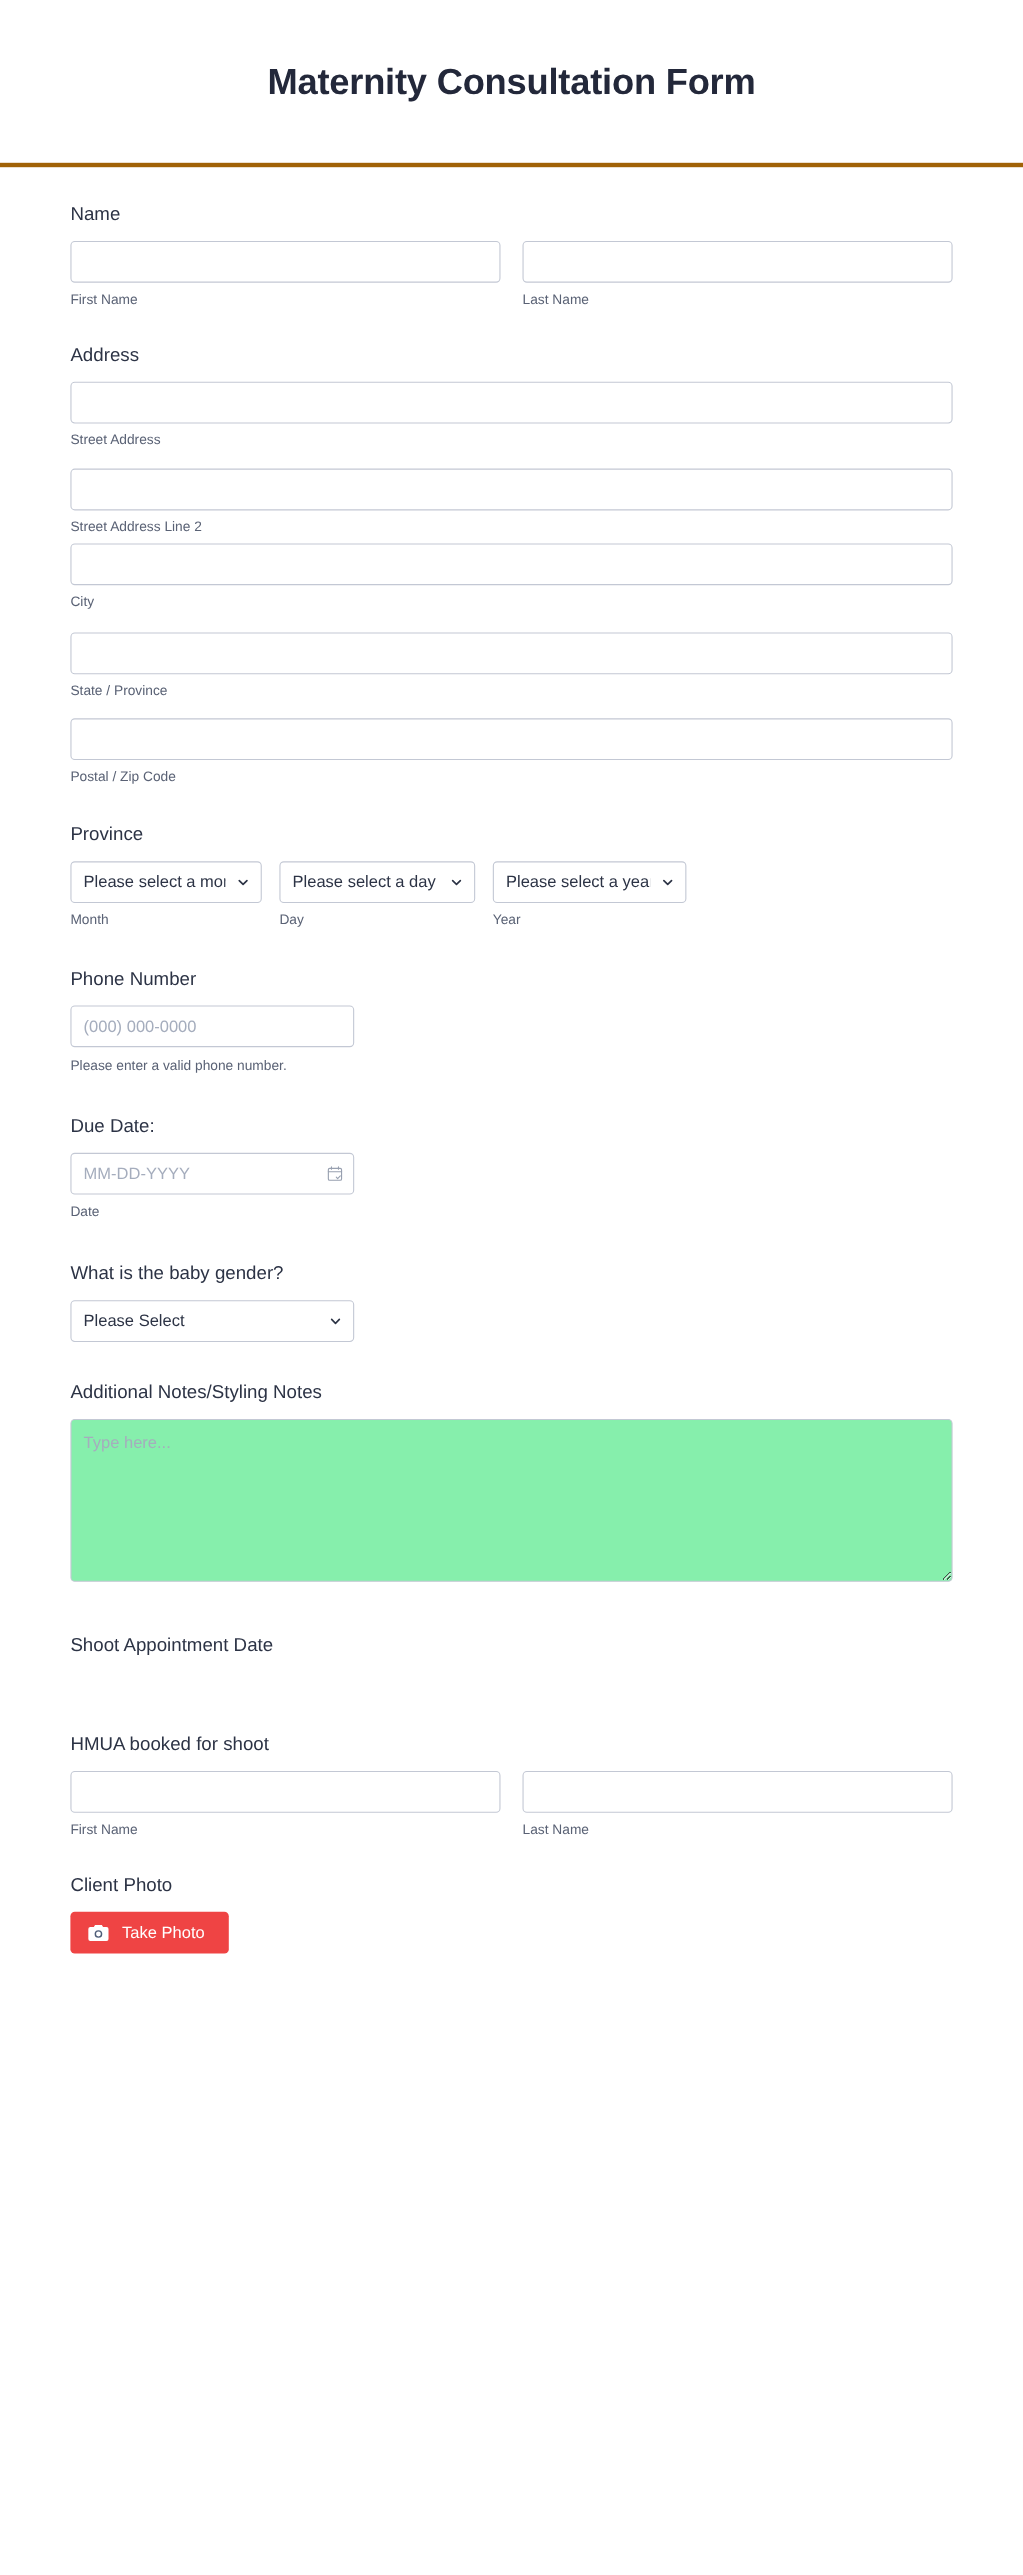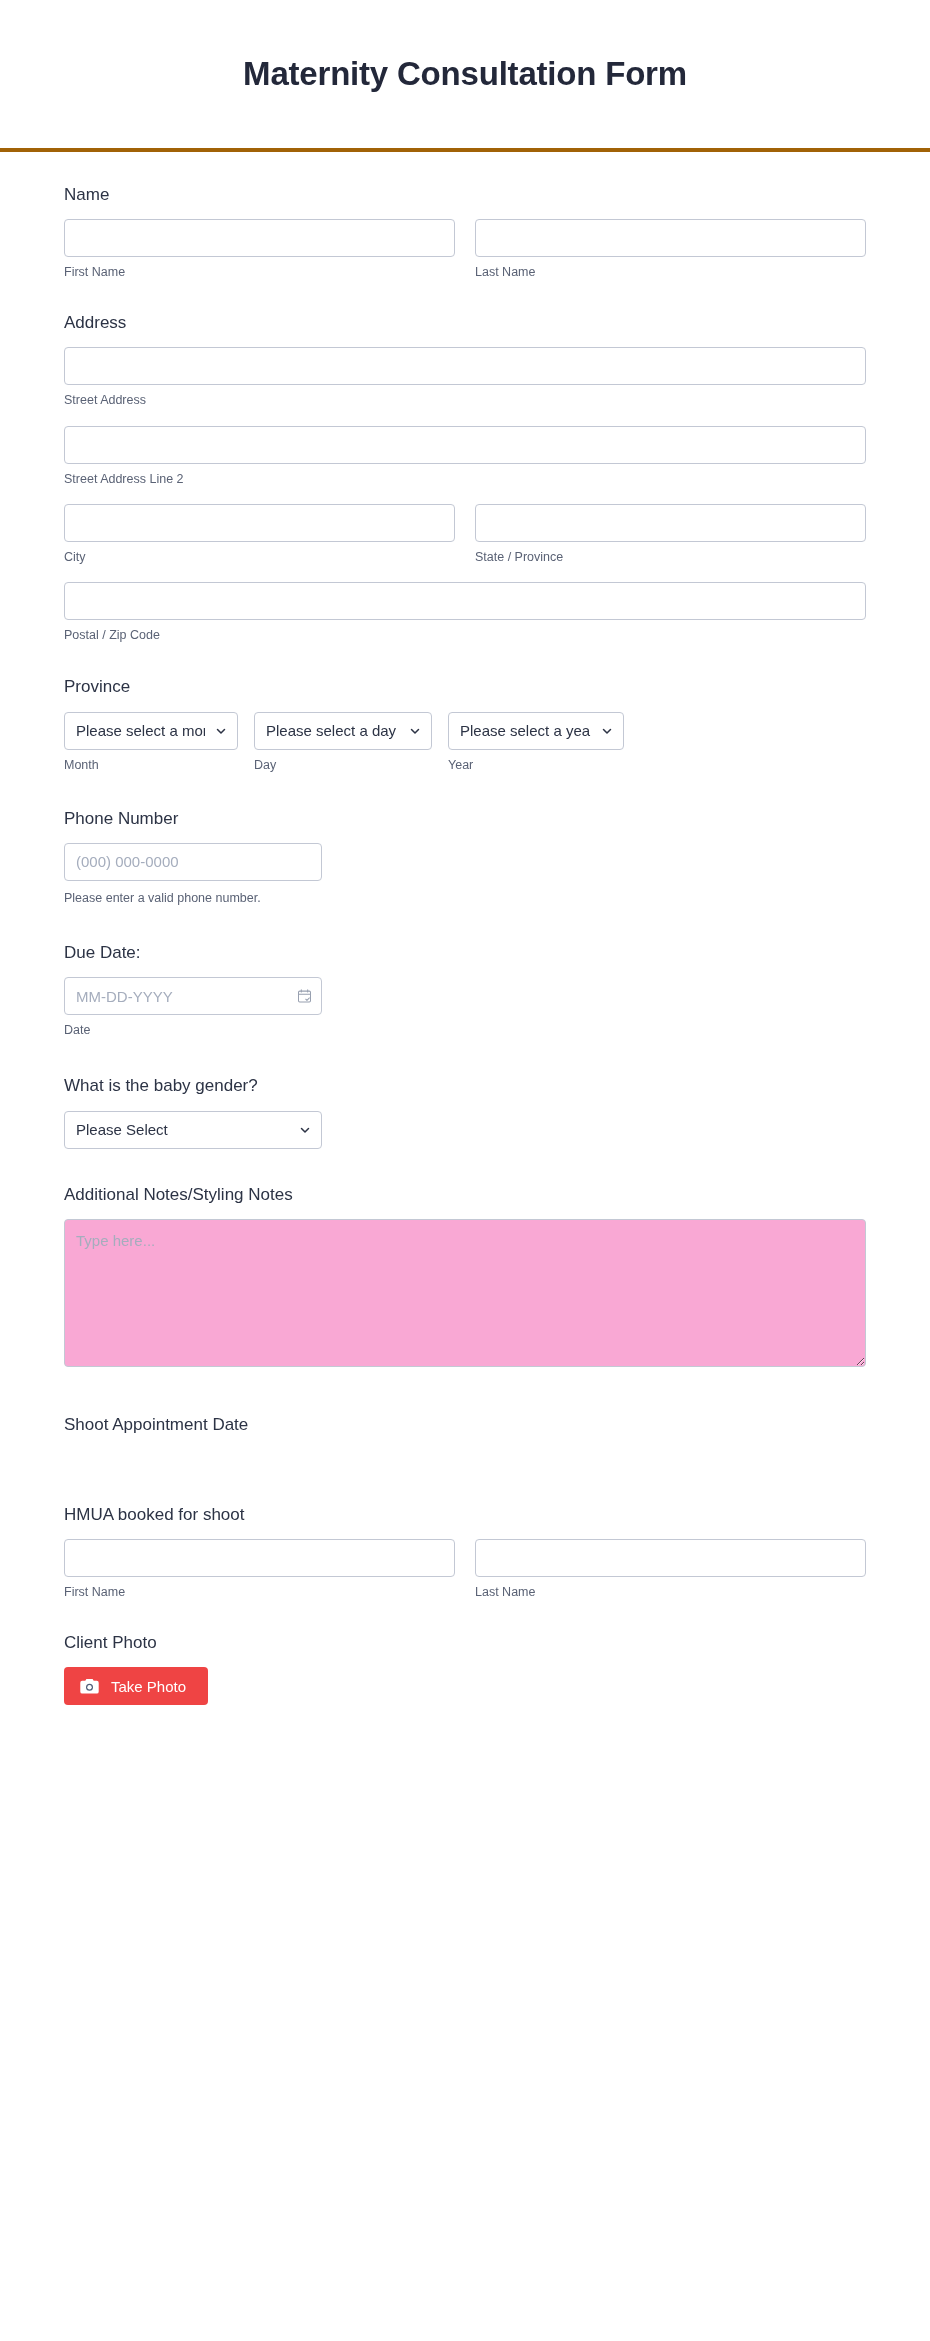--- a/index.html
+++ b/index.html
@@ -143,21 +143,21 @@
   }
   .cal-icon svg { display: block; }
 
   
   .ta {
     display: block;
     width: 100%;
     height: 148px;
     border: 1px solid #c3c8d4;
     border-radius: 4px;
-    background: #f9a8d4;
+    background: #86efac;
     font-family: "Liberation Sans", sans-serif;
     font-size: 15px;
     color: #2c3345;
     padding: 10px 11px;
     outline: none;
     resize: vertical;
     line-height: 1.4;
   }
   .ta::placeholder { color: #a5adbd; }
 
@@ -212,21 +212,21 @@
     <div class="mt-label-gap">
       <input class="txt" type="text" placeholder="" style="">
       <div class="sub-label">Street Address</div>
     </div>
 
     <div style="margin-top:17px;">
       <input class="txt" type="text" placeholder="" style="">
       <div class="sub-label">Street Address Line 2</div>
     </div>
 
-    <div class="row2" style="margin-top:17px;">
+    <div class="row2" style="margin-top:7px;flex-direction:column;">
       <div class="col">
         <input class="txt" type="text" placeholder="" style="">
         <div class="sub-label">City</div>
       </div>
       <div class="col">
         <input class="txt" type="text" placeholder="" style="">
         <div class="sub-label">State / Province</div>
       </div>
     </div>
 

